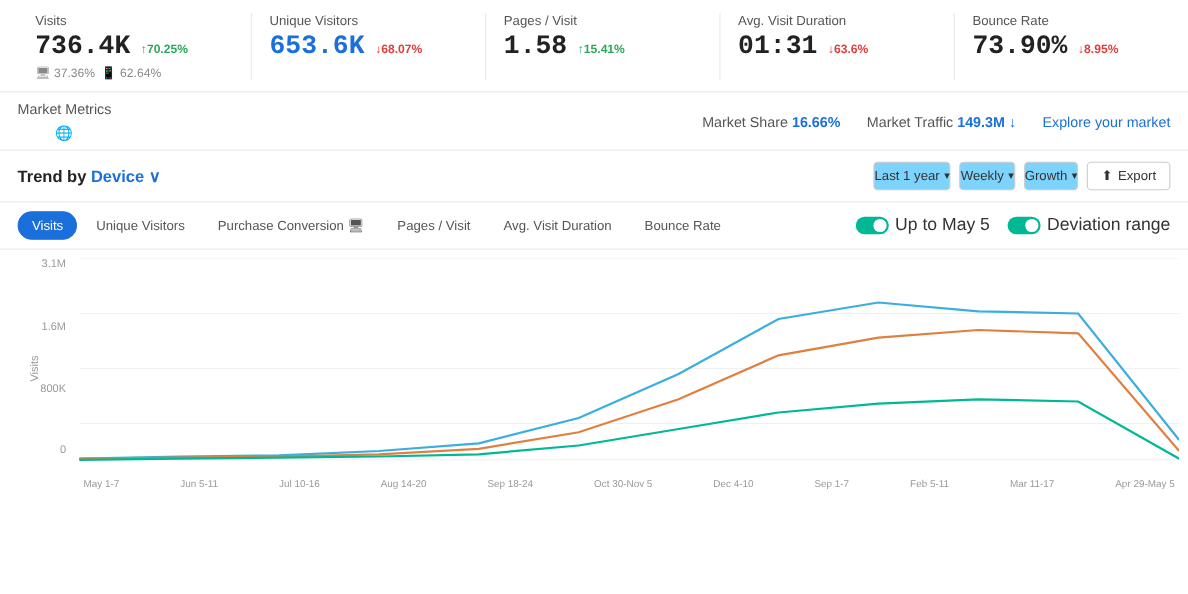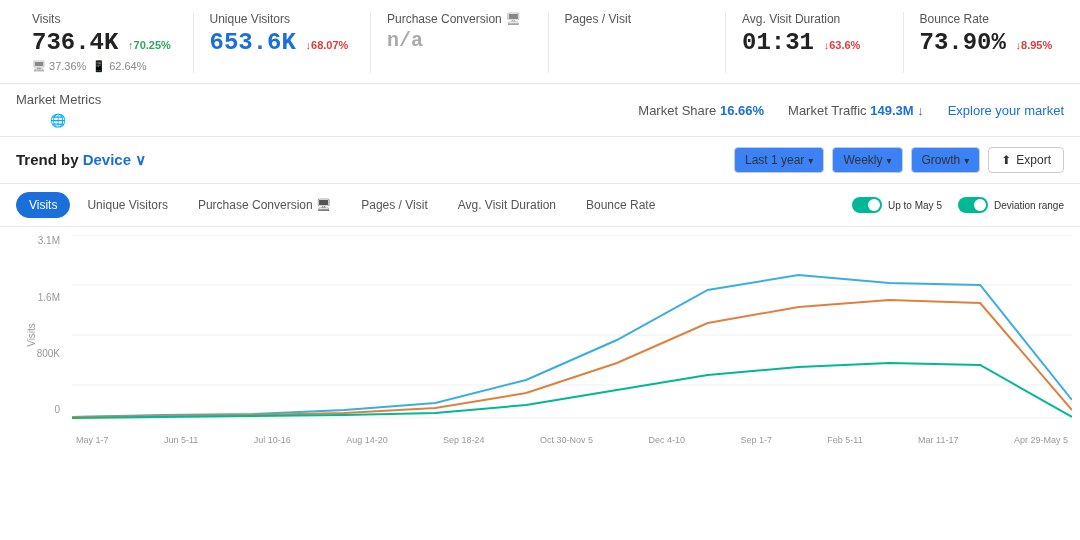--- a/index.html
+++ b/index.html
@@ -85,23 +85,23 @@
     }
     .trend-title span { color: #1a6fdb; cursor: pointer; }
     .trend-controls {
       margin-left: auto;
       display: flex;
       gap: 8px;
       align-items: center;
     }
     .dropdown-btn {
       border: 1px solid #ccc;
-      background: #3b82f6;
+      background: #7dd3fc;
       border-radius: 4px;
-      padding: 5px 10px;
+      padding: 5px 0;
       font-size: 12px;
       cursor: pointer;
       display: flex;
       align-items: center;
       gap: 4px;
       color: #333;
     }
     .export-btn {
       border: 1px solid #ccc;
       background: #fff;
@@ -141,21 +141,21 @@
     .tab-legend {
       margin-left: auto;
       display: flex;
       align-items: center;
       gap: 16px;
     }
     .legend-item {
       display: flex;
       align-items: center;
       gap: 6px;
-      font-size: 10px;
+      font-size: 16px;
       color: #333;
     }
     .toggle-switch {
       width: 30px;
       height: 16px;
       border-radius: 8px;
       background: #00b894;
       position: relative;
       cursor: pointer;
       display: inline-block;
@@ -204,29 +204,27 @@
   </div>
 
   <div class="metric-item">
     <div class="metric-label">Unique Visitors</div>
     <div>
       <span class="metric-value blue">653.6K</span>
       <span class="metric-change down">↓68.07%</span>
     </div>
   </div>
 
-  <div class="metric-item">
-    <div class="metric-label">Purchase Conversion <span class="monitor-icon">🖥</span></div>
-    <div>
-      <span class="metric-value" style="font-size:20px;color:#aaa;">n/a</span>
-    </div>
-  </div>
 
   <div class="metric-item">
     <div class="metric-label">Pages / Visit</div>
+    <div>
+      <span class="metric-value">1.58</span>
+      <span class="metric-change up">↑15.41%</span>
+    </div>
   </div>
 
   <div class="metric-item">
     <div class="metric-label">Avg. Visit Duration</div>
     <div>
       <span class="metric-value">01:31</span>
       <span class="metric-change down">↓63.6%</span>
     </div>
   </div>
 

